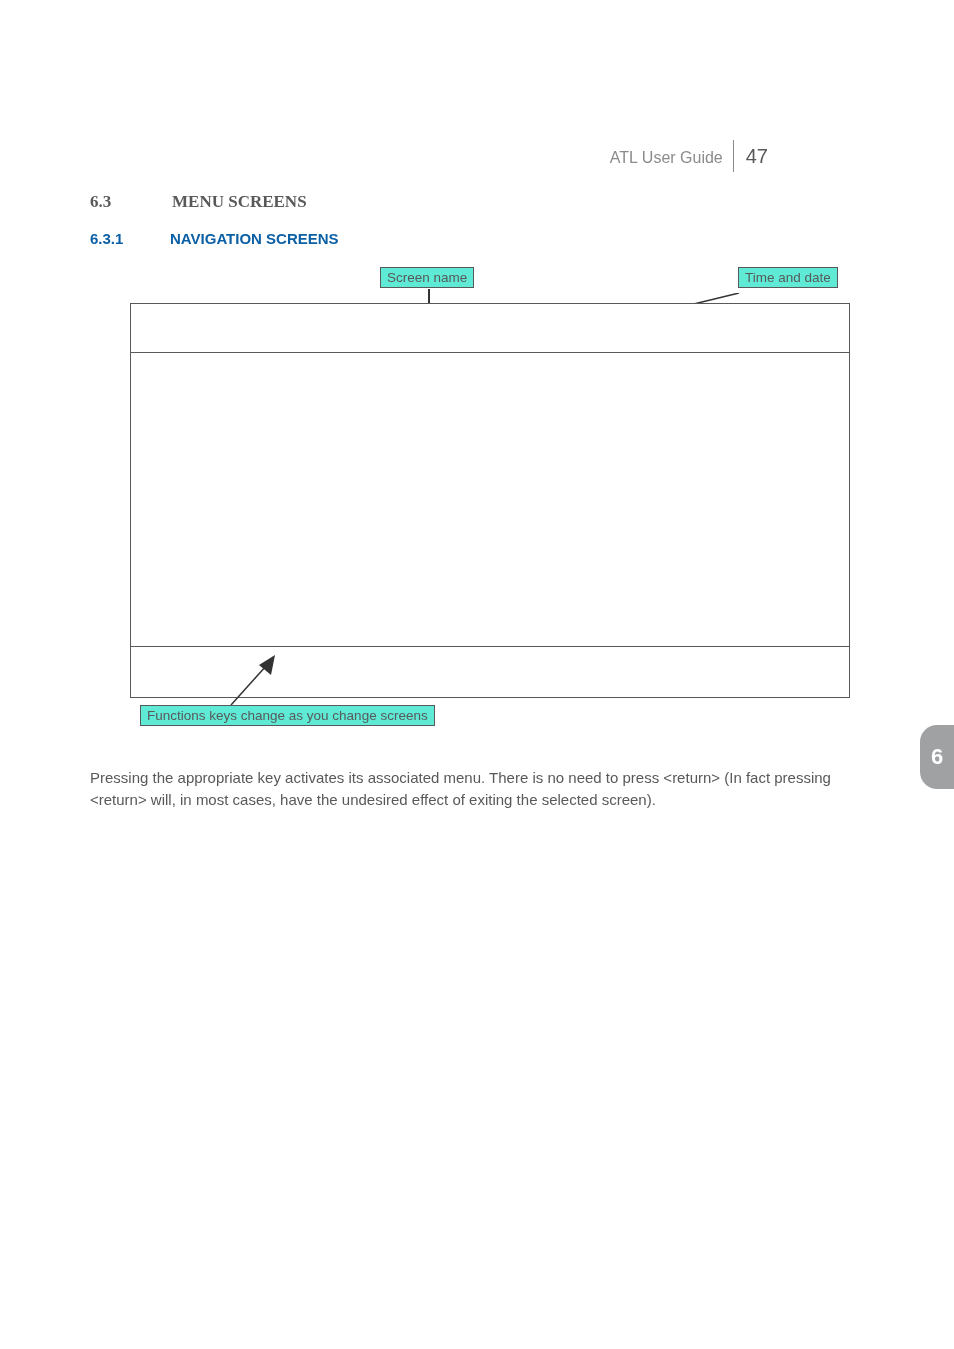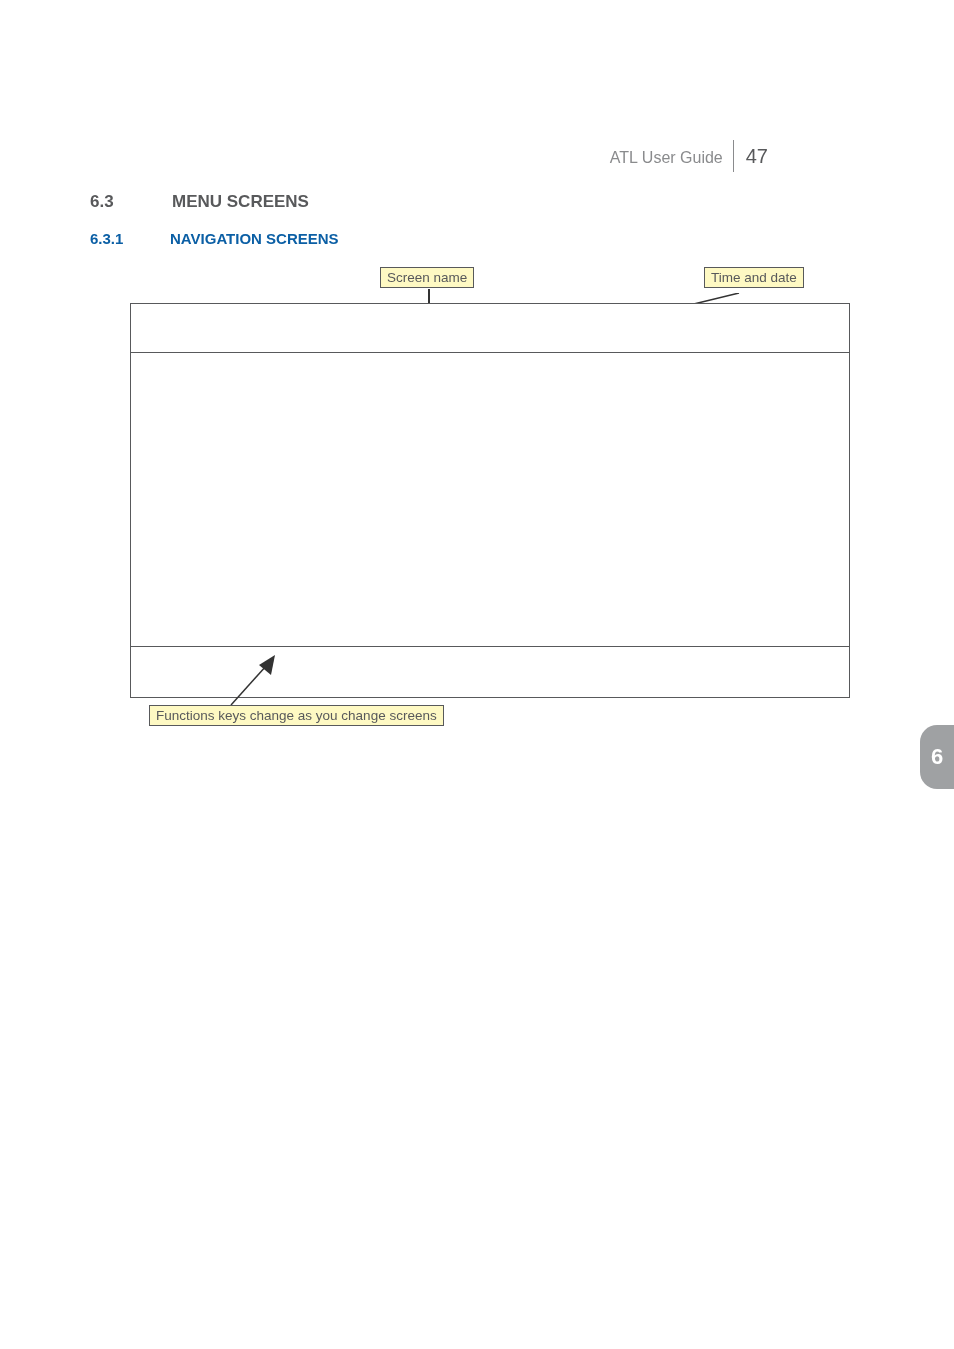--- a/index.html
+++ b/index.html
@@ -58,20 +58,21 @@
   .sec63 {
     margin-top: 90px;
   }
   .sec-heading {
     display: flex;
     gap: 40px;
     font-weight: 700;
     color: #58595b;
     font-size: 17px;
     margin-bottom: 18px;
+    font-family: Liberation Serif, serif;
   }
   .sec-num { min-width: 42px; }
   .body-text {
     font-size: 15px;
     line-height: 1.45;
     color: #58595b;
     margin-bottom: 18px;
   }
   .subsec-heading {
     display: flex;
@@ -87,29 +88,29 @@
   
   .figure {
     position: relative;
     margin-left: 30px;
     width: 730px;
     height: 460px;
   }
   .callout {
     position: absolute;
     border: 1px solid #58595b;
-    background: #fef9c3;
+    background: #5eead4;
     font-size: 13.5px;
     color: #58595b;
     padding: 2px 6px;
     white-space: nowrap;
   }
   .co-screenname { left: 260px; top: 0; }
-  .co-timedate   { left: 584px; top: 0; }
-  .co-funckeys   { left: 29px;  top: 438px; text-align: right; }
+  .co-timedate   { left: 618px; top: 0; }
+  .co-funckeys   { left: 20px;  top: 438px; text-align: right; }
 
   
   .frame-outer {
     position: absolute;
     left: 10px;
     top: 36px;
     width: 720px;
     height: 395px;
     border: 1px solid #58595b;
     background: #fff;
@@ -236,17 +237,18 @@
       </div>
 
       <svg class="diag-fk" width="60" height="58">
         <line x1="8" y1="54" x2="44" y2="14" stroke="#333" stroke-width="1.5"></line>
         <polygon points="52,4 36,14 48,24" fill="#333"></polygon>
       </svg>
 
       <div class="callout co-funckeys">Functions keys change as you change screens</div>
     </div>
 
+    <p class="closing">Pressing the appropriate key activates its associated menu. There is no need to press &lt;return&gt; (In fact pressing &lt;return&gt; will, in most cases, have the undesired effect of exiting the selected screen).</p>
   </div>
 
   <div class="chapter-tab">6</div>
 
 </div>
 
 </body></html>

